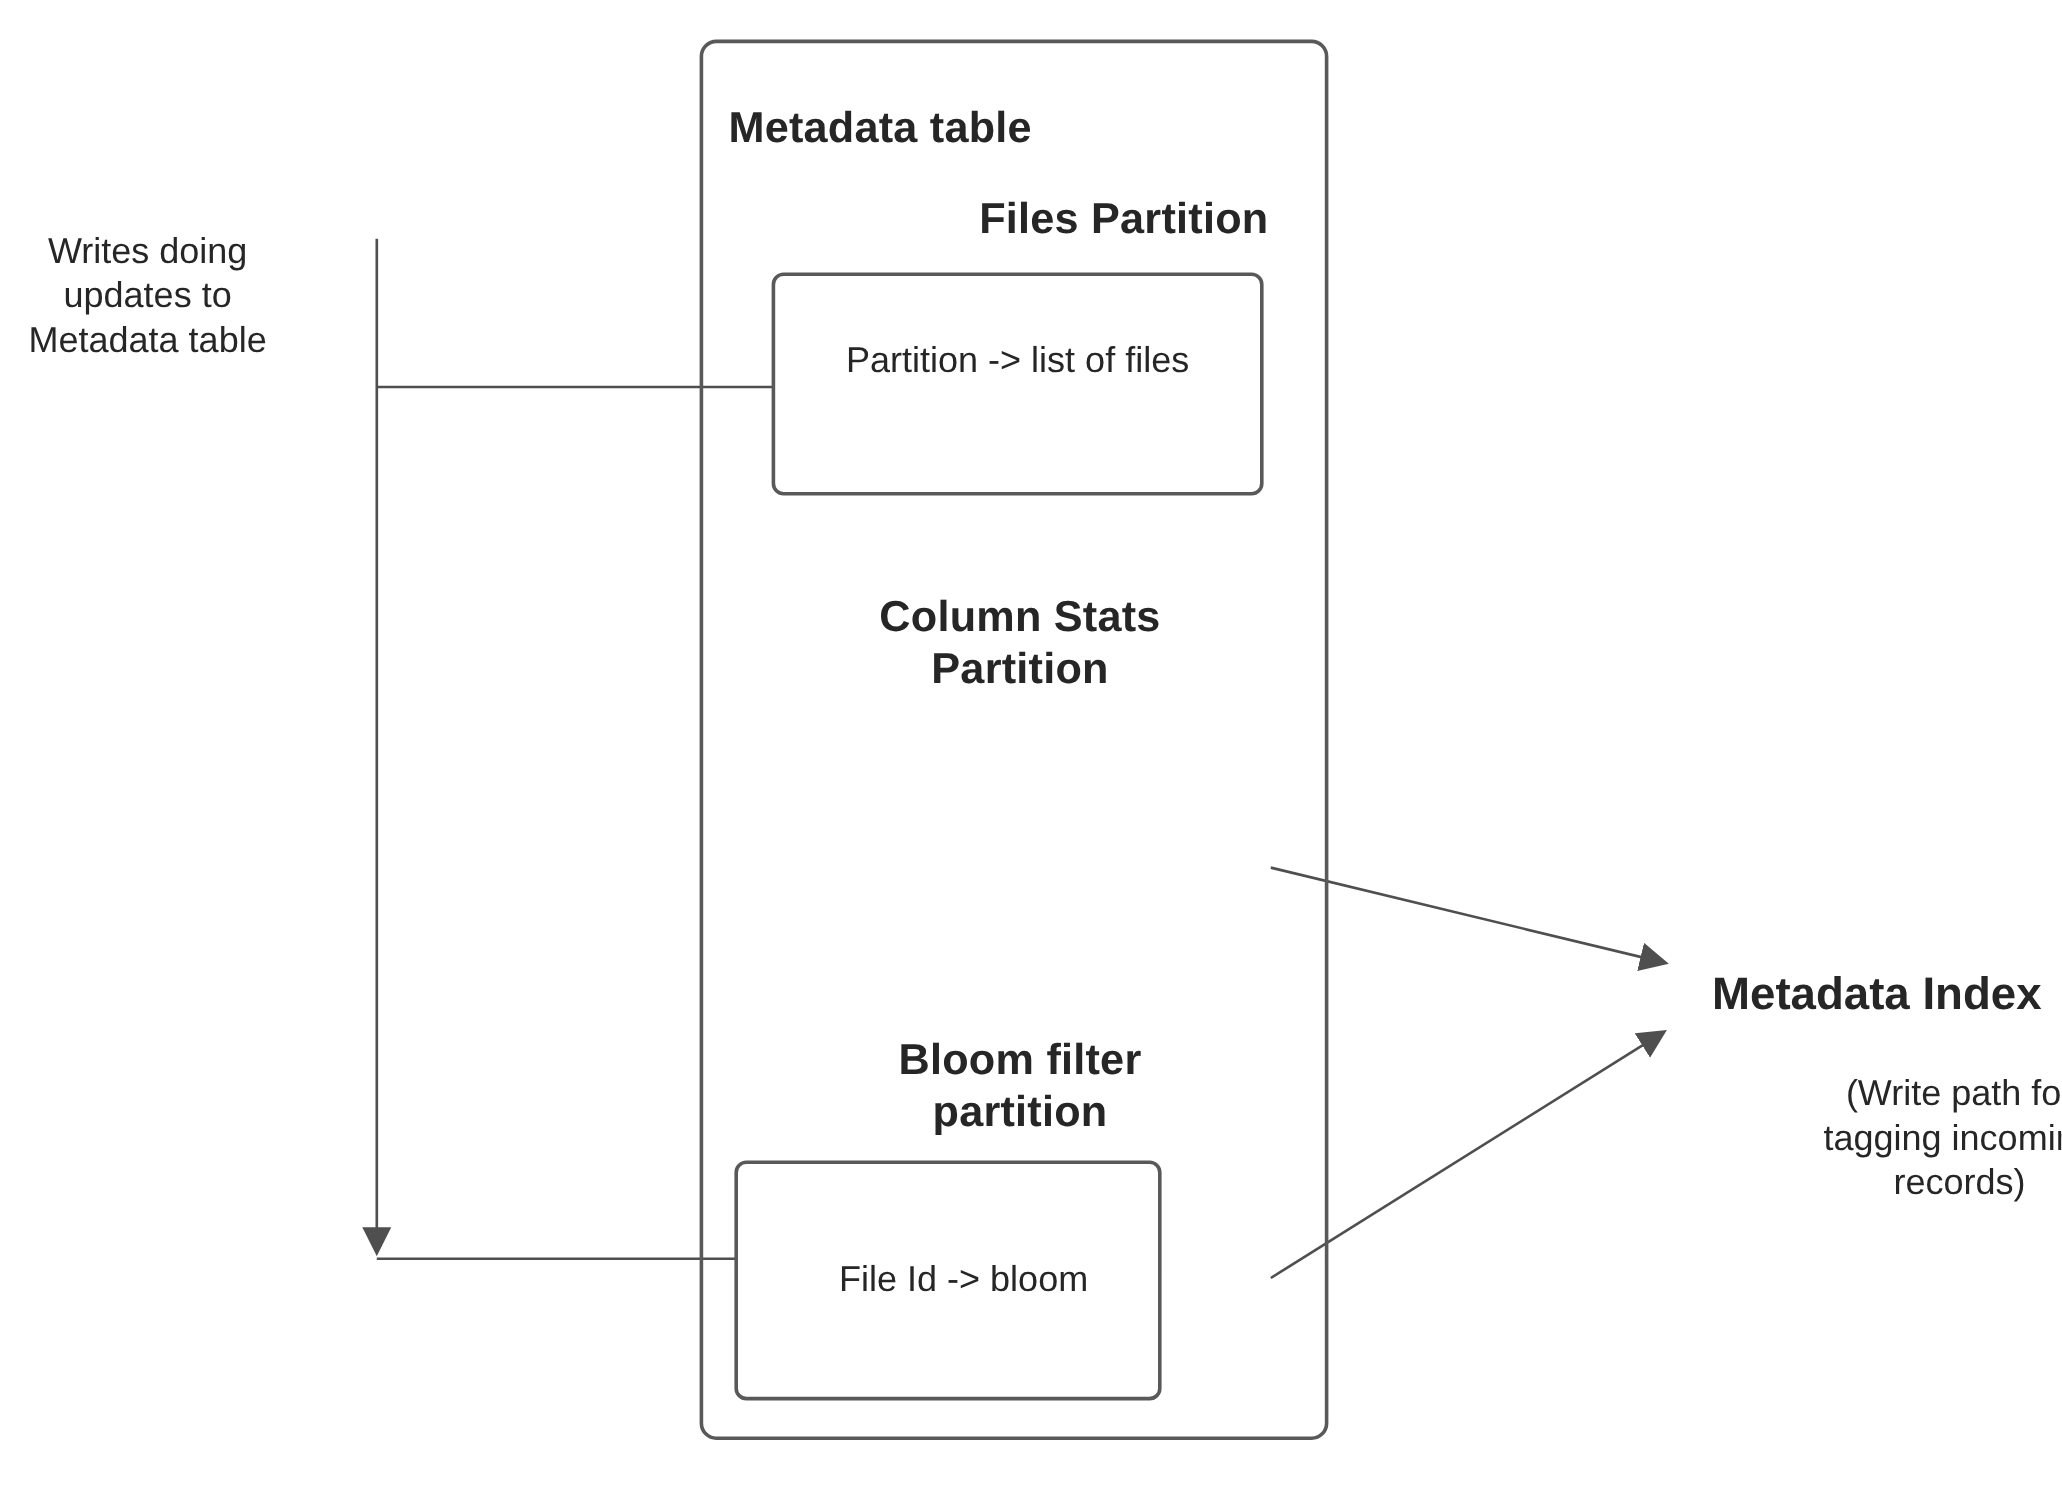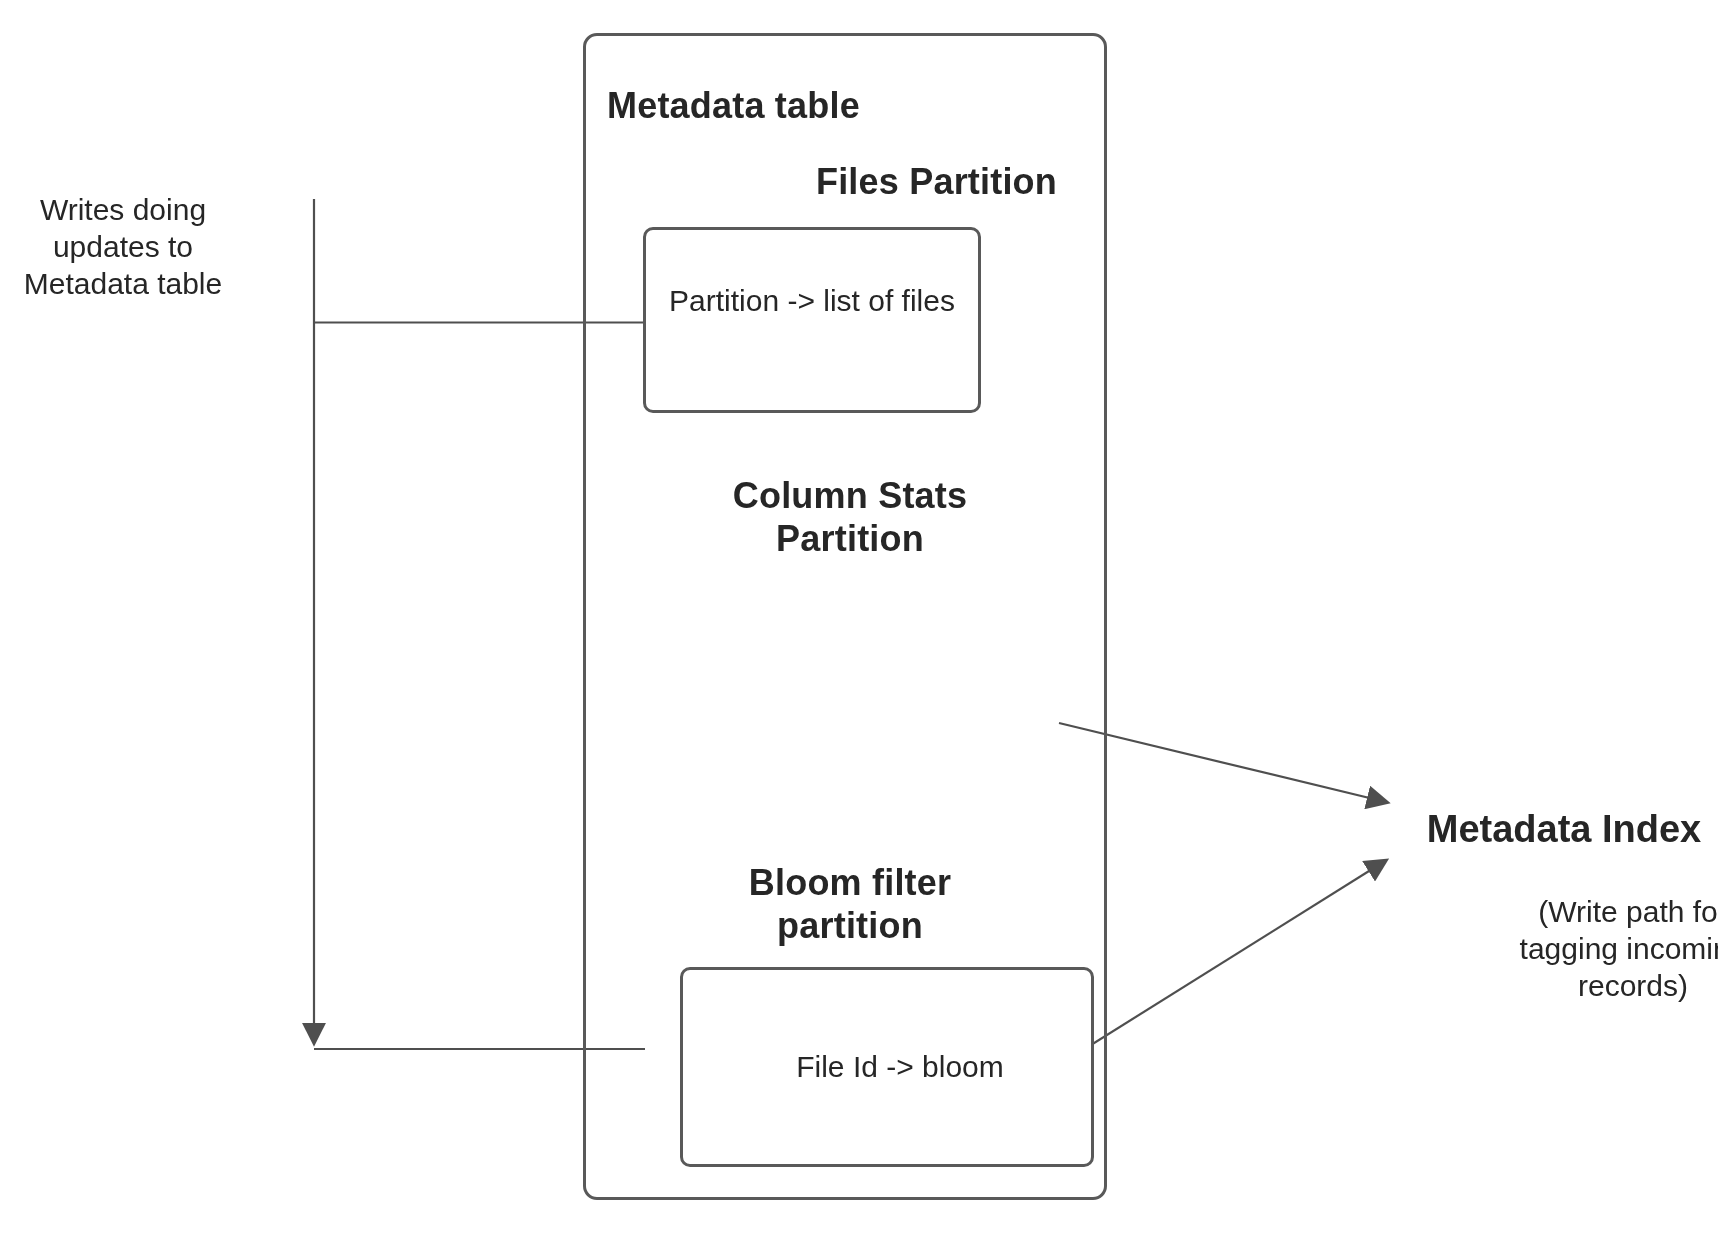--- a/index.html
+++ b/index.html
@@ -51,40 +51,40 @@
   }
   .part-heading {
     left: 643px;
     width: 414px;
     text-align: center;
     font-size: 36px; font-weight: bold;
     line-height: 43px;
     letter-spacing: 0.2px;
   }
   .heading-files  { top: 160px; text-align: right; }
-  .heading-stats  { top: 474px; }
+  .heading-stats  { top: 492px; }
   .heading-bloom  { top: 861px; }
 
   .part-box {
     border: 3px solid var(--box-border);
     border-radius: 10px;
     background: var(--background);
     display: flex;
     align-items: center;
     justify-content: center;
     text-align: center;
     font-size: 30px;
     line-height: 40px;
   }
-  .box-files { left: 643px; top: 227px; width: 338px; height: 186px; padding-bottom: 38px; }
+  .box-files { left: 643px; top: 227px; width: 410px; height: 186px; padding-bottom: 38px; }
   .box-stats {
     left: 645px; top: 583px; width: 412px; height: 190px;
     border: 4px solid var(--emphasis-border);
   }
-  .box-bloom { left: 680px; top: 967px; width: 414px; height: 200px; padding-left: 26px; }
+  .box-bloom { left: 612px; top: 967px; width: 356px; height: 200px; padding-left: 26px; }
 
   .left-note {
     left: 16px; top: 171px;
     width: 214px;
     text-align: center;
     font-size: 30px;
     line-height: 37px;
     margin-top: 20px;
   }
   .index-title {

